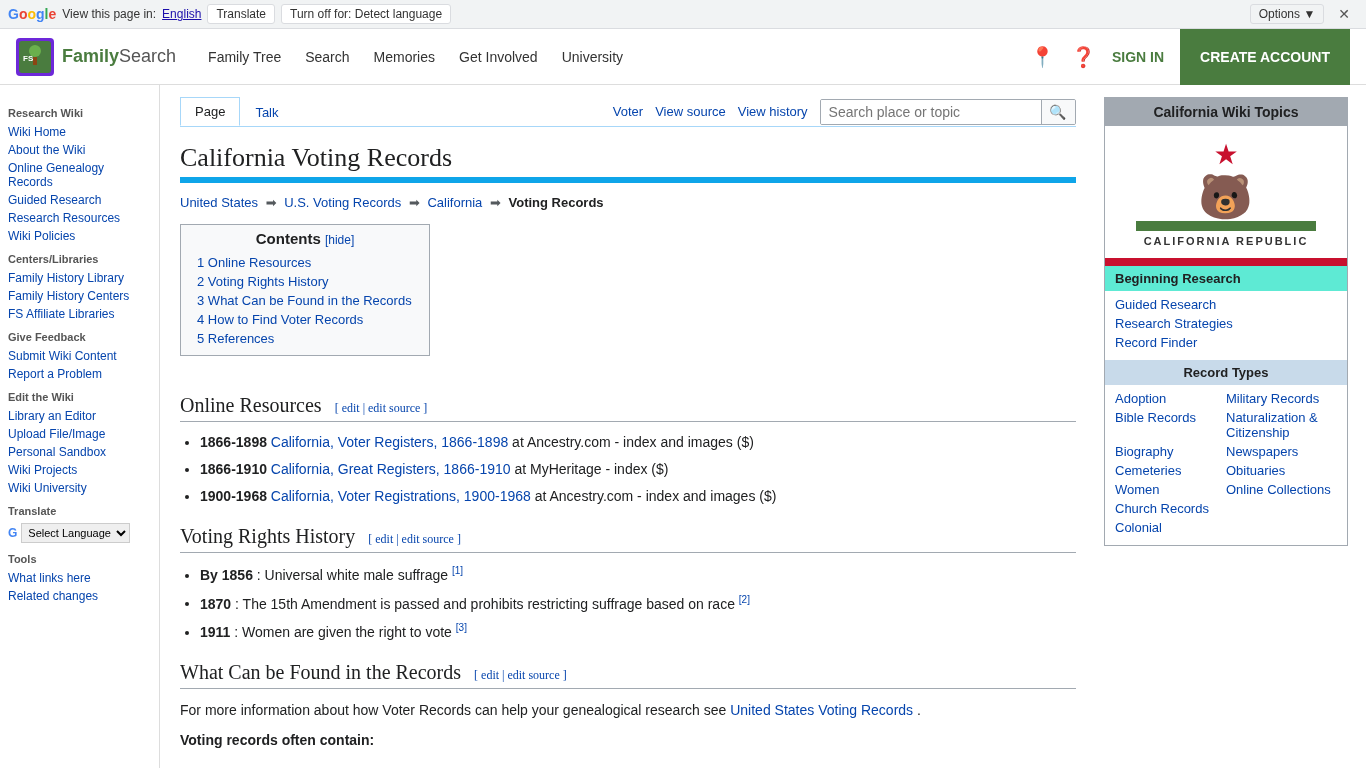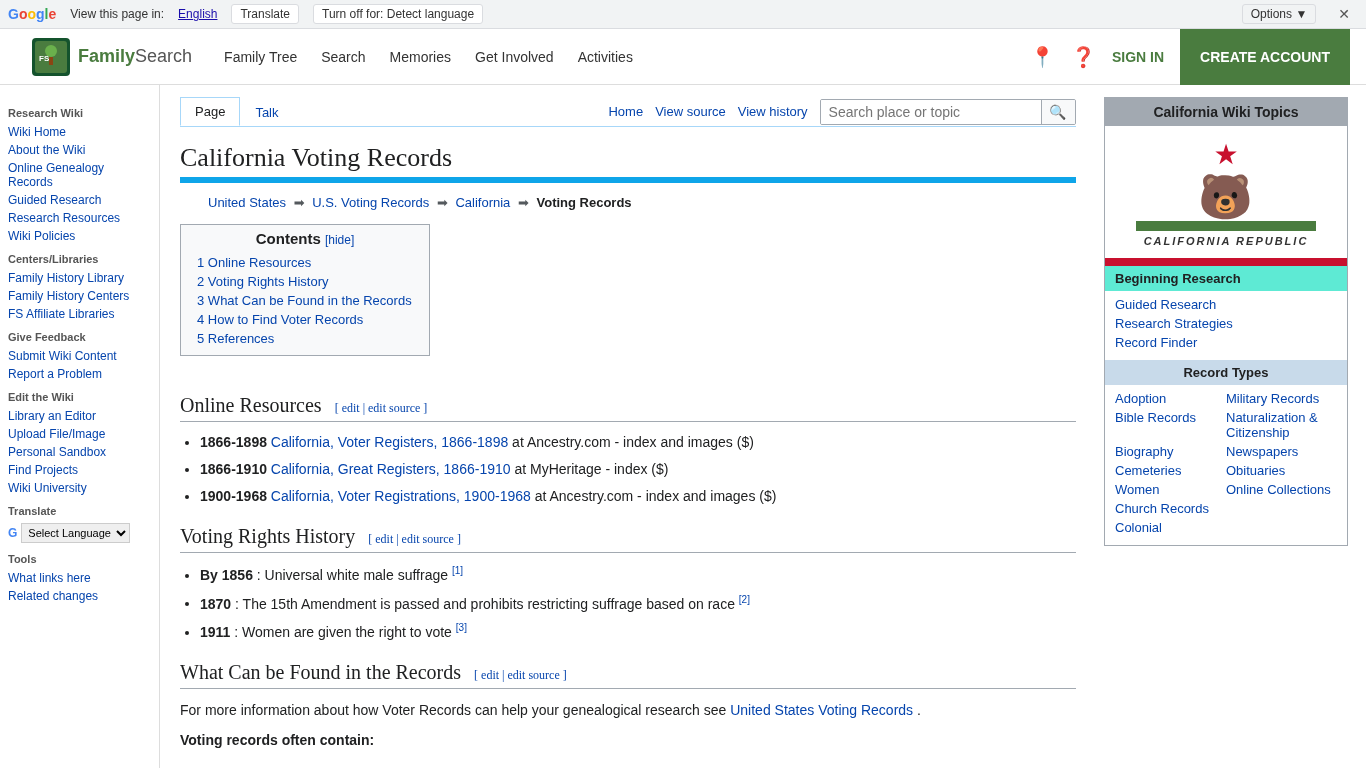--- a/index.html
+++ b/index.html
@@ -5,21 +5,21 @@
     * { box-sizing: border-box; margin: 0; padding: 0; }
     body { font-family: Arial, sans-serif; font-size: 13px; color: #202122; background: #fff; }
 
     
     .google-bar {
       background: #f1f3f4;
       border-bottom: 1px solid #dadce0;
       padding: 4px 8px;
       display: flex;
       align-items: center;
-      gap: 14px;
+      gap: 6px;
       font-size: 12px;
       color: #333;
     }
     .google-bar .google-logo { font-weight: bold; font-size: 14px; }
     .google-bar .google-logo span:nth-child(1) { color: #4285F4; }
     .google-bar .google-logo span:nth-child(2) { color: #EA4335; }
     .google-bar .google-logo span:nth-child(3) { color: #FBBC05; }
     .google-bar .google-logo span:nth-child(4) { color: #4285F4; }
     .google-bar .google-logo span:nth-child(5) { color: #34A853; }
     .google-bar .google-logo span:nth-child(6) { color: #EA4335; }
@@ -55,24 +55,24 @@
       background: #fff;
       border-bottom: 1px solid #ddd;
       display: flex;
       align-items: center;
       padding: 0 16px;
       height: 56px;
     }
     .logo-area { display: flex; align-items: center; gap: 8px; margin-right: 32px; }
     .logo-icon {
       width: 38px; height: 38px;
-      background: #14532d;
+      background: #6d28d9;
       border-radius: 4px;
       display: flex; align-items: center; justify-content: center;
-      color: white; font-size: 10px; font-weight: bold; margin-left: 16px;
+      color: white; font-size: 10px; font-weight: bold;
     }
     .logo-text { font-size: 18px; color: #555; }
     .logo-text strong { color: #4a7c3f; }
     .nav-links { display: flex; align-items: center; gap: 24px; flex: 1; }
     .nav-links a {
       text-decoration: none;
       color: #333;
       font-size: 14px;
       cursor: pointer;
     }
@@ -198,21 +198,20 @@
       font-weight: normal;
       border-bottom: 6px solid #0ea5e9;
       margin-bottom: 12px;
       padding-bottom: 4px;
       font-family: 'Linux Libertine', Georgia, Times, serif;
     }
     .breadcrumb {
       font-size: 13px;
       margin-bottom: 14px;
       color: #0645ad;
-      margin-left: 28px;
     }
     .breadcrumb a { color: #0645ad; text-decoration: none; cursor: pointer; }
     .breadcrumb .arrow { color: #54595d; margin: 0 4px; }
     .breadcrumb .current { color: #202122; font-weight: bold; }
 
     
     .contents-box {
       background: #f8f9fa;
       border: 1px solid #a2a9b1;
       padding: 5px 16px;
@@ -312,21 +311,20 @@
       height: 10px;
       background: #4a7c3f;
       margin-top: 2px;
     }
     .ca-text {
       font-size: 11px;
       font-weight: bold;
       letter-spacing: 2px;
       color: #333;
       margin-top: 4px;
-      font-style: italic;
     }
 
     .beginning-research-title {
       background: #5eead4;
       padding: 5px 10px;
       font-weight: bold;
       font-size: 13px;
     }
     .record-types-title {
       background: #c8daea;
@@ -377,21 +375,21 @@
         <rect x="14" y="16" width="4" height="8" fill="#8B4513"></rect>
       </svg>
     </div>
     <span class="logo-text"><strong>Family</strong>Search</span>
   </div>
   <div class="nav-links">
     <a>Family Tree</a>
     <a>Search</a>
     <a>Memories</a>
     <a>Get Involved</a>
-    <a>Activities</a>
+    <a>University</a>
   </div>
   <div class="nav-right">
     <span class="nav-icon" title="Location">📍</span>
     <span class="nav-icon" title="Help">❓</span>
     <button class="sign-in-btn">SIGN IN</button>
     <button class="create-account-btn">CREATE ACCOUNT</button>
   </div>
 </nav>
 
 <div class="page-layout">
@@ -411,21 +409,21 @@
     <a>FS Affiliate Libraries</a>
 
     <div class="sidebar-section-title">Give Feedback</div>
     <a>Submit Wiki Content</a>
     <a>Report a Problem</a>
 
     <div class="sidebar-section-title">Edit the Wiki</div>
     <a>Library an Editor</a>
     <a>Upload File/Image</a>
     <a>Personal Sandbox</a>
-    <a>Find Projects</a>
+    <a>Wiki Projects</a>
     <a>Wiki University</a>
 
     <div class="sidebar-section-title">Translate</div>
     <div style="display:flex;align-items:center;gap:4px;margin-bottom:6px;">
       <span style="color:#4285F4;font-weight:bold;font-size:12px;">G</span>
       <select style="font-size:11px;border:1px solid #ccc;padding:2px;">
         <option>Select Language</option>
       </select>
     </div>
 
@@ -436,21 +434,21 @@
 
   <main class="main-content">
 
     
     <div class="page-tabs">
       <div class="tab-left">
         <button class="tab-btn active">Page</button>
         <button class="tab-btn">Talk</button>
       </div>
       <div class="tab-right">
-        <a>Home</a>
+        <a>Voter</a>
         <a>View source</a>
         <a>View history</a>
         <div class="search-box-area">
           <input type="text" placeholder="Search place or topic" style="">
           <button>🔍</button>
         </div>
       </div>
     </div>
 
     

